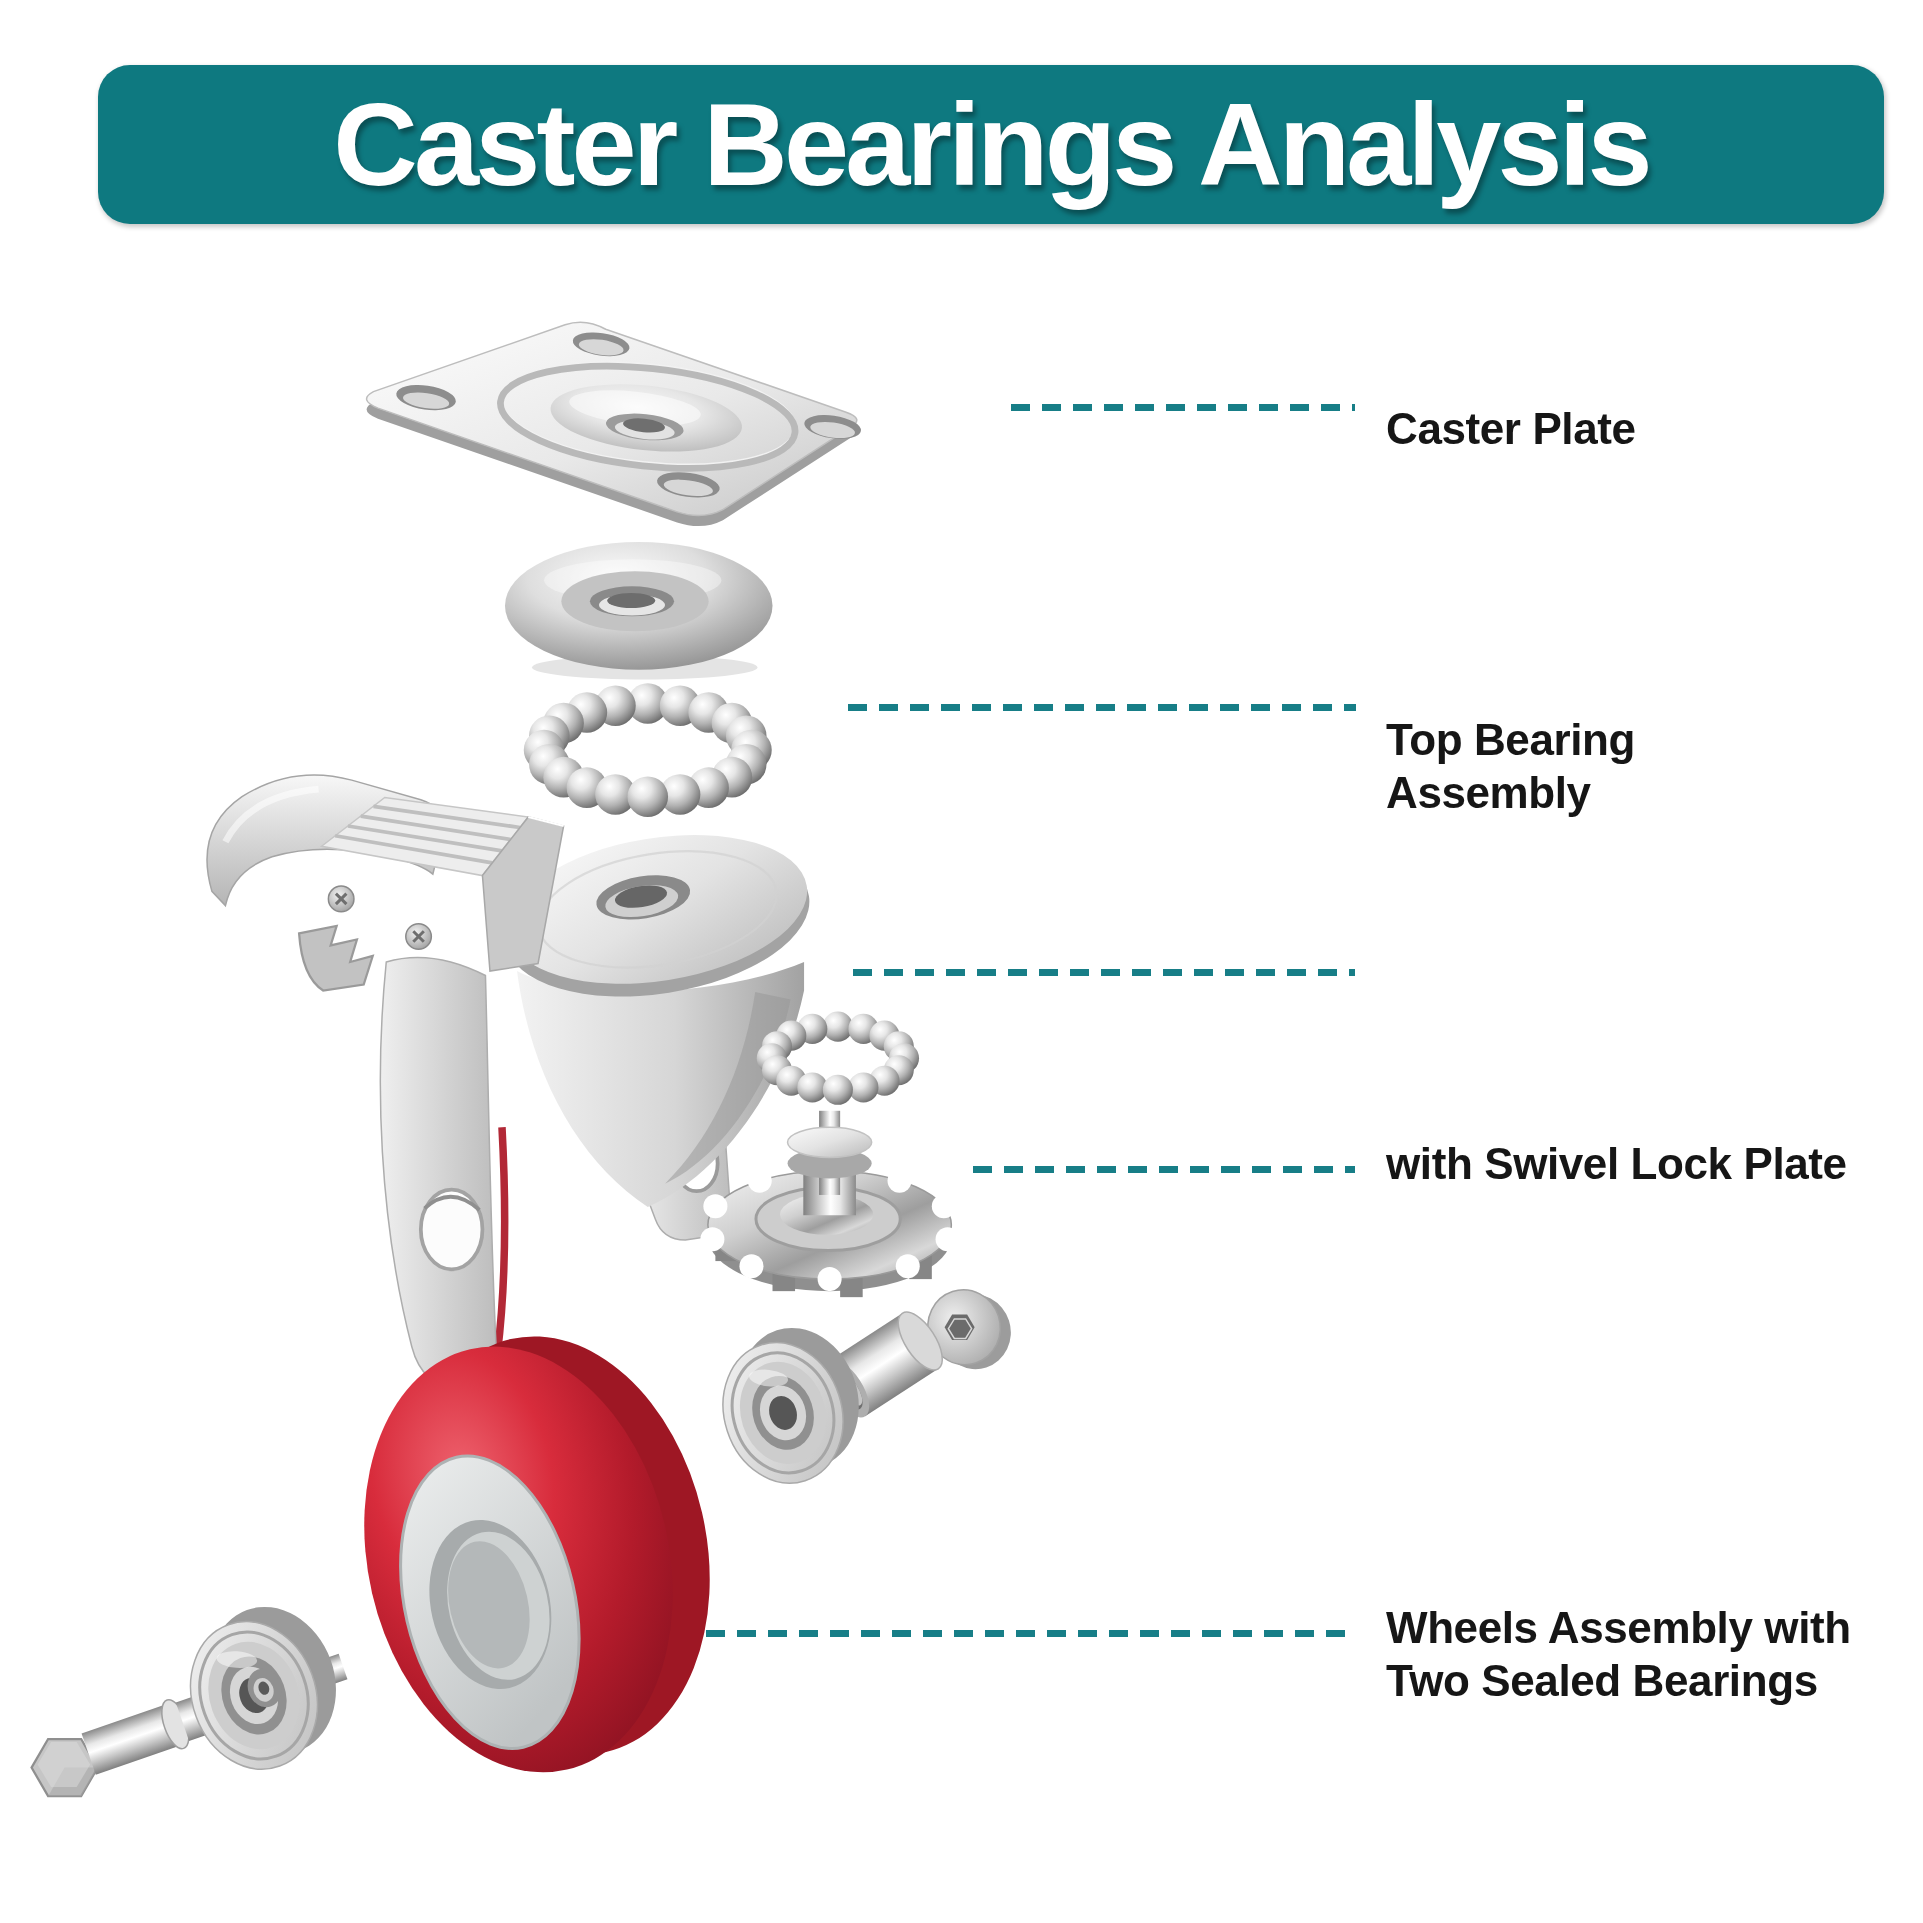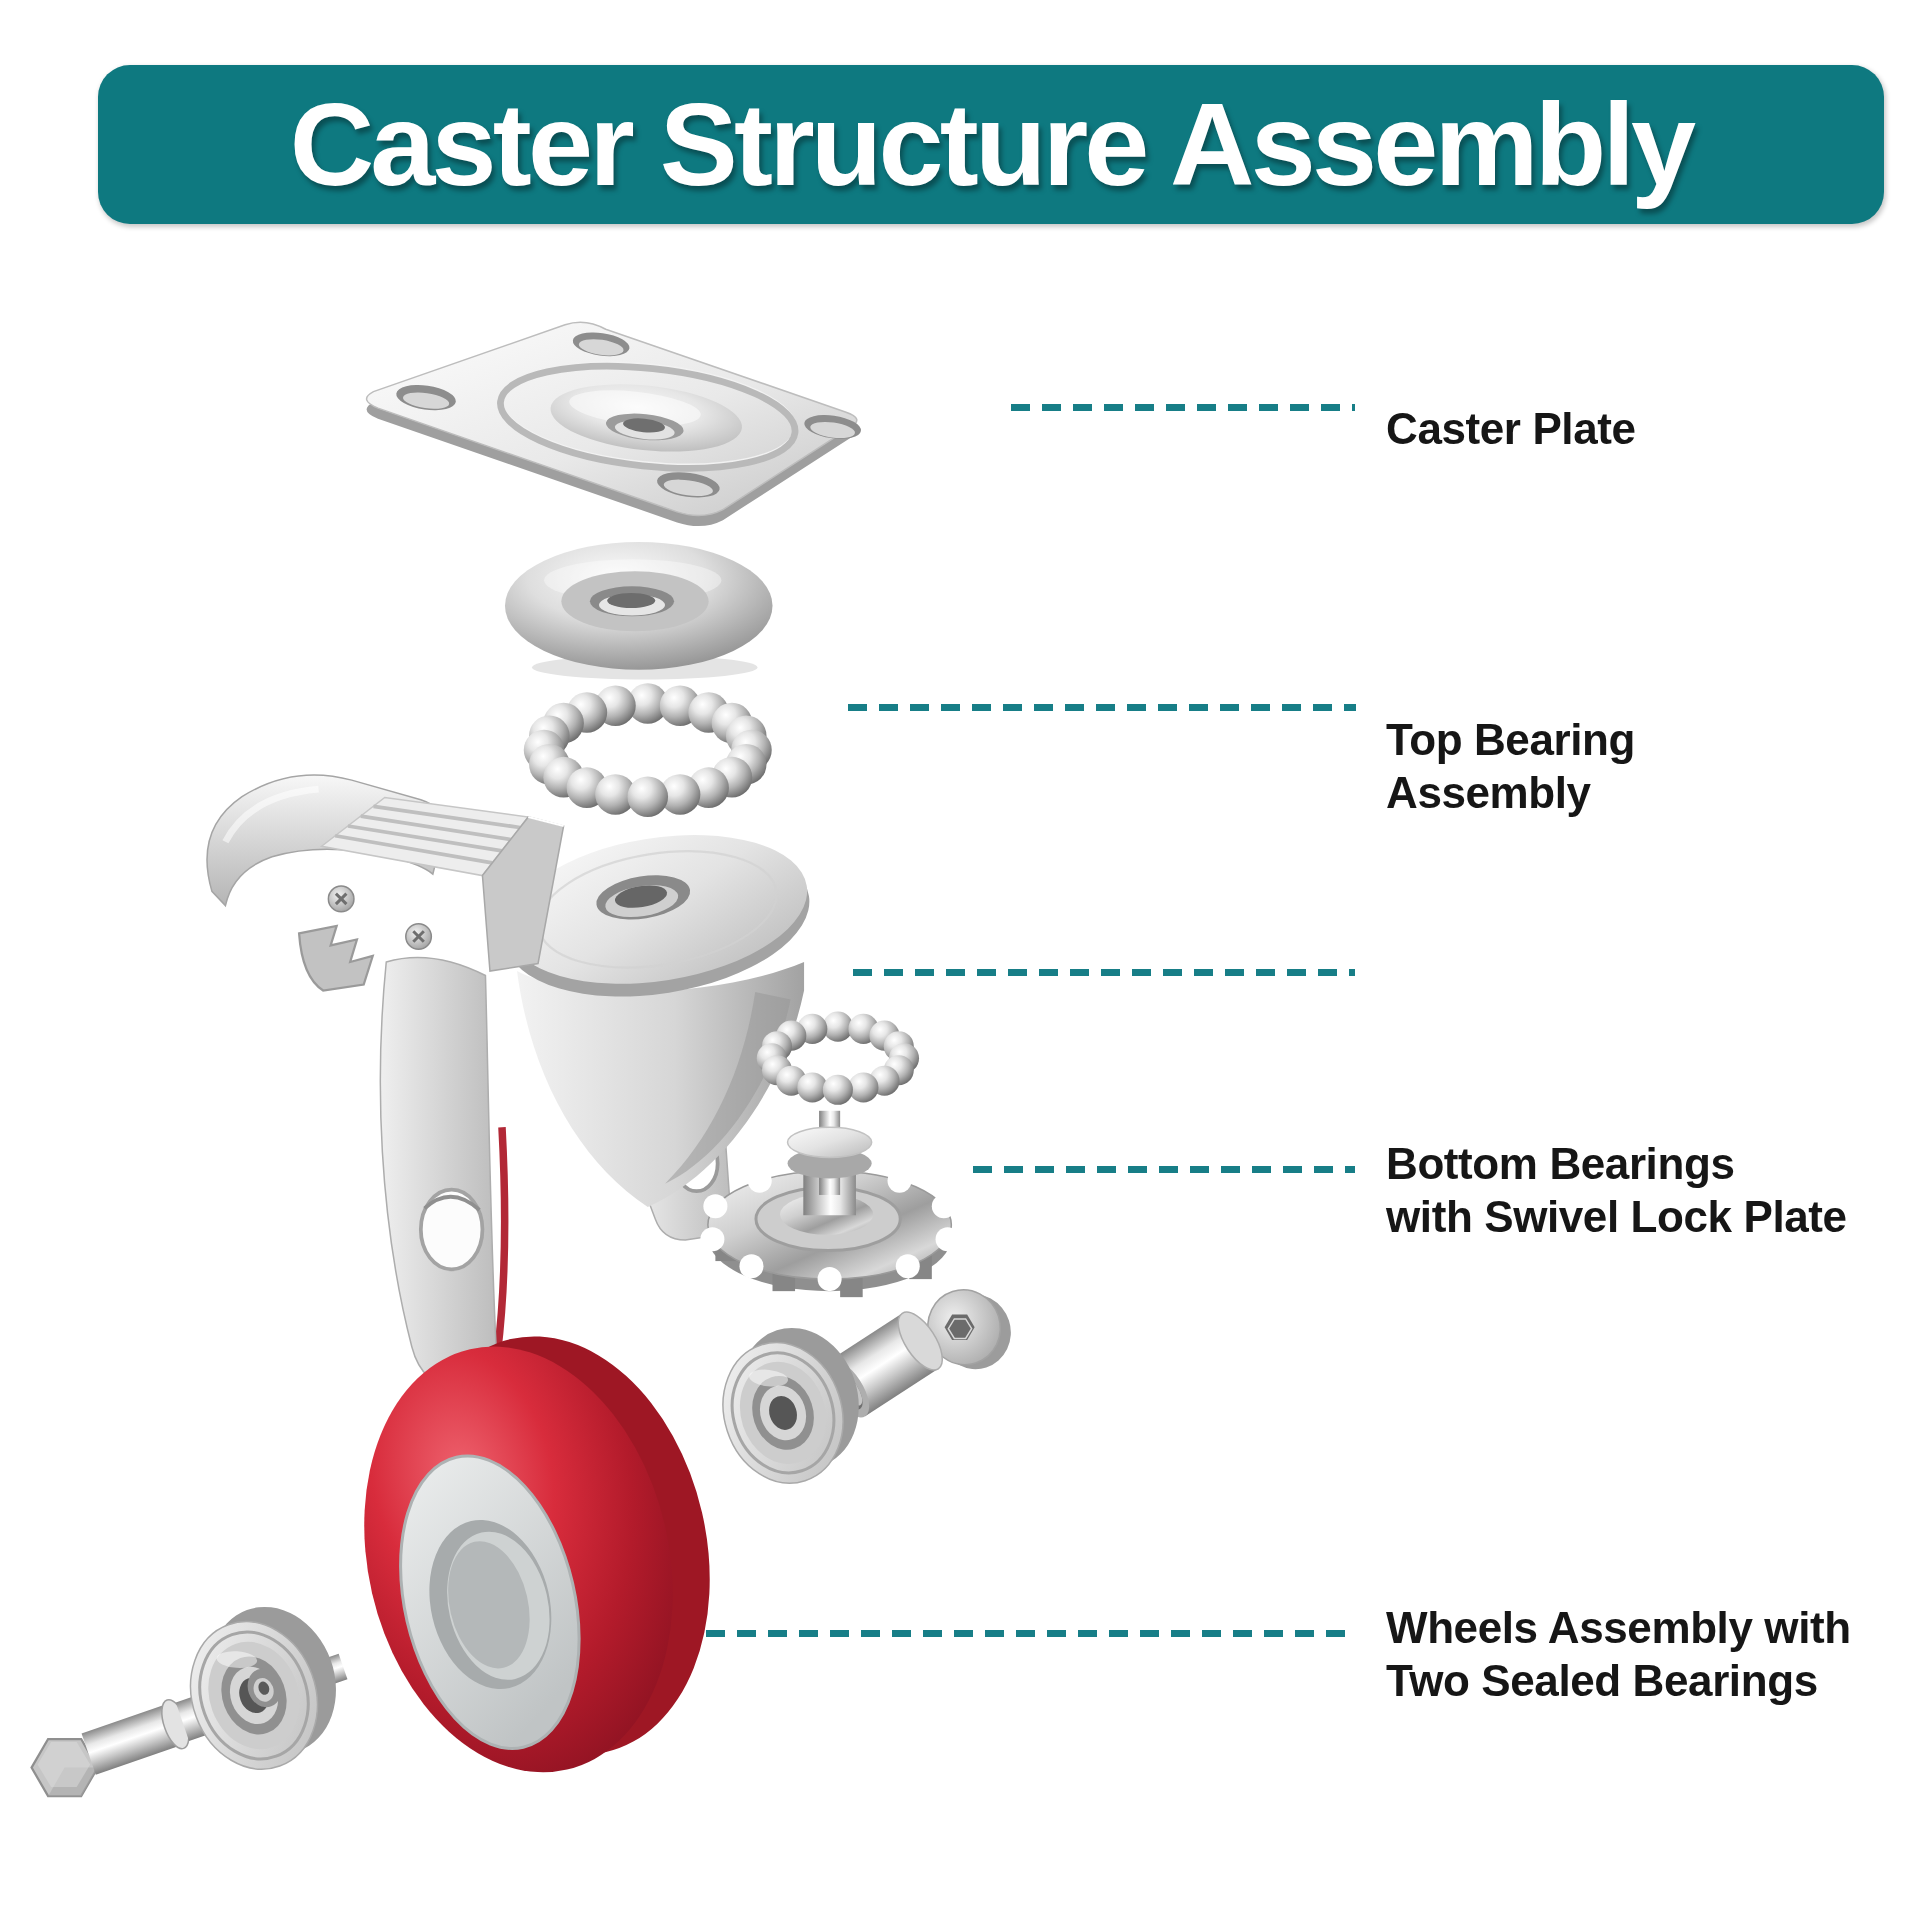--- a/index.html
+++ b/index.html
@@ -25,21 +25,21 @@
   #dash-5{left:706px;top:1630px;width:640px;}  #label-5{left:1386px;top:1579px;}
   
   #diagram{position:absolute;left:0;top:0;}
 </style>
 </head>
 <body>
 
 <div id="canvas">
 
   <header id="banner">
-    <h1>Caster Structure Assembly</h1>
+    <h1>Caster Bearings Analysis</h1>
   </header>
 
   <svg id="diagram" width="1923" height="1924" viewBox="0 0 2559 2560" xmlns="http://www.w3.org/2000/svg">
     <defs>
       <radialGradient id="ballG" cx="35%" cy="30%" r="80%">
         <stop offset="0%" stop-color="#ffffff"></stop>
           <stop offset="30%" stop-color="#e6e6e6"></stop>
         <stop offset="60%" stop-color="#b2b2b2"></stop>
           <stop offset="85%" stop-color="#7d7d7d"></stop>
         <stop offset="100%" stop-color="#5c5c5c"></stop>
@@ -345,21 +345,20 @@
   <div class="dash" id="dash-2"></div>
   <div class="label" id="label-2">
     <div>Top Bearing</div>
     <div>Assembly</div>
   </div>
 
   <div class="dash" id="dash-3"></div>
 
   <div class="dash" id="dash-4"></div>
   <div class="label" id="label-4">
-    <div>Bottom Bearings</div>
     <div>with Swivel Lock Plate</div>
   </div>
 
   <div class="dash" id="dash-5"></div>
   <div class="label" id="label-5">
     <div>Wheels Assembly with</div>
     <div>Two Sealed Bearings</div>
   </div>
 
 </div>

